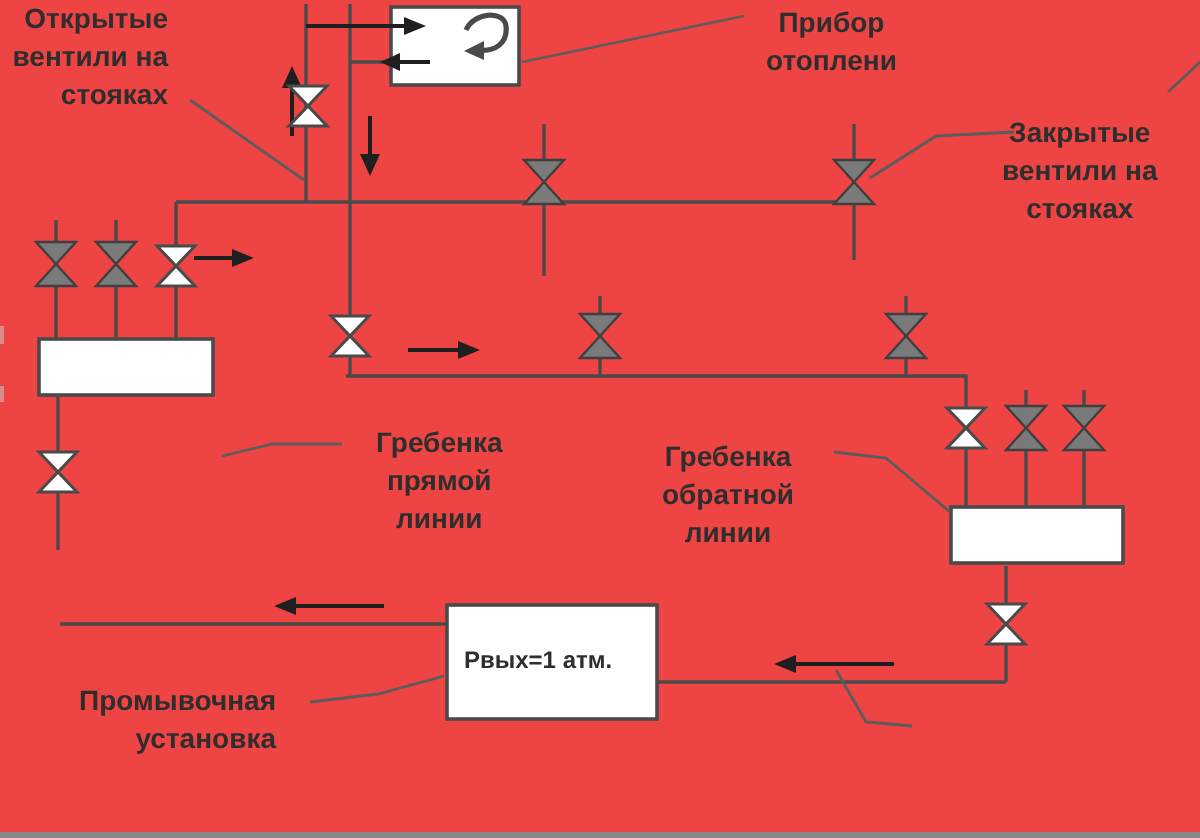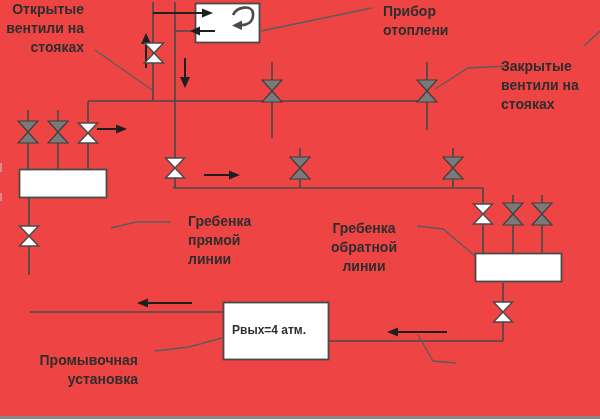--- a/index.html
+++ b/index.html
@@ -11,20 +11,21 @@
     font-family:Liberation Sans, sans-serif;
   }
   #diagram-svg{position:absolute;left:0;top:0;}
   .lbl{
     position:absolute;
     font-weight:bold;
     font-size:14px;
     line-height:19px;
     color:#2e2e2e;
     white-space:pre-line;
+    text-align:center;
   }
   .lbl-right{text-align:right;}
   .lbl-center{text-align:center;}
   .lbl-small{font-size:12px;line-height:14px;}
   .scan-mark{position:absolute;background:#c9c9c9;opacity:.55;}
   .scan-streak{position:absolute;background:#e3e3e3;opacity:.6;}
 </style>
 </head>
 <body>
 
@@ -157,22 +158,22 @@
 стояках</div>
 
   <div class="lbl" style="left:188px;top:212px;">Гребенка
 прямой
 линии</div>
 
   <div class="lbl lbl-center" style="left:330px;top:219px;width:68px;">Гребенка
 обратной
 линии</div>
 
-  <div class="lbl lbl-right" style="left:20px;top:341px;width:118px;margin-top:10px;">Промывочная
+  <div class="lbl lbl-right" style="left:20px;top:341px;width:118px;">Промывочная
 установка</div>
 
 
-  <div class="lbl lbl-small" style="left:232px;top:323px;">Рвых=4 атм.</div>
+  <div class="lbl lbl-small" style="left:232px;top:323px;">Рвых=1 атм.</div>
 
   <div class="scan-mark" style="left:0;top:163px;width:2px;height:9px;"></div>
   <div class="scan-mark" style="left:0;top:193px;width:2px;height:8px;"></div>
   <div class="scan-streak" style="left:0;top:416px;width:600px;height:2px;"></div>
 </div>
 
 </body></html>

